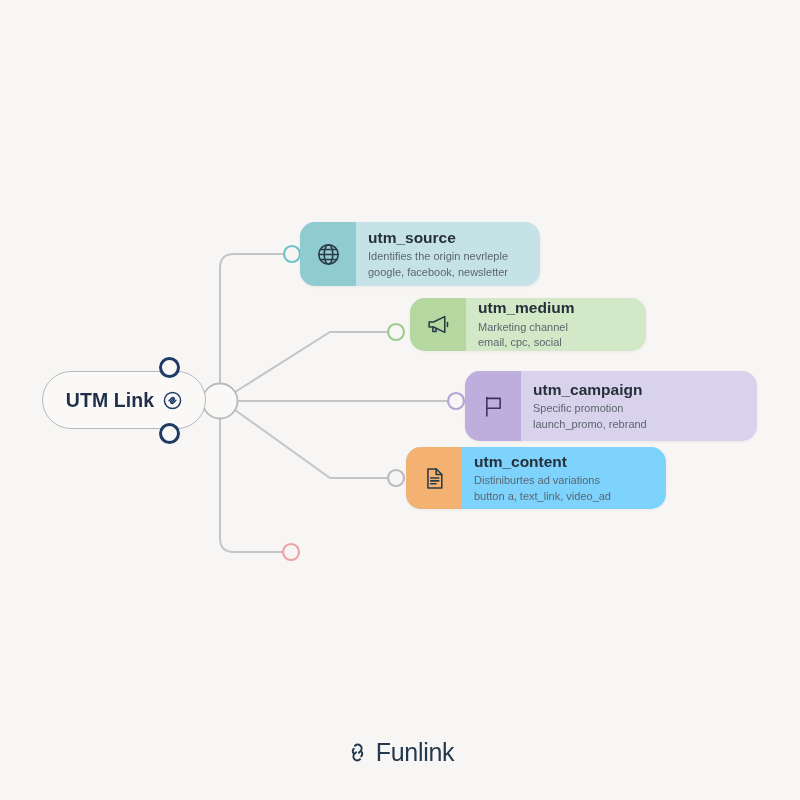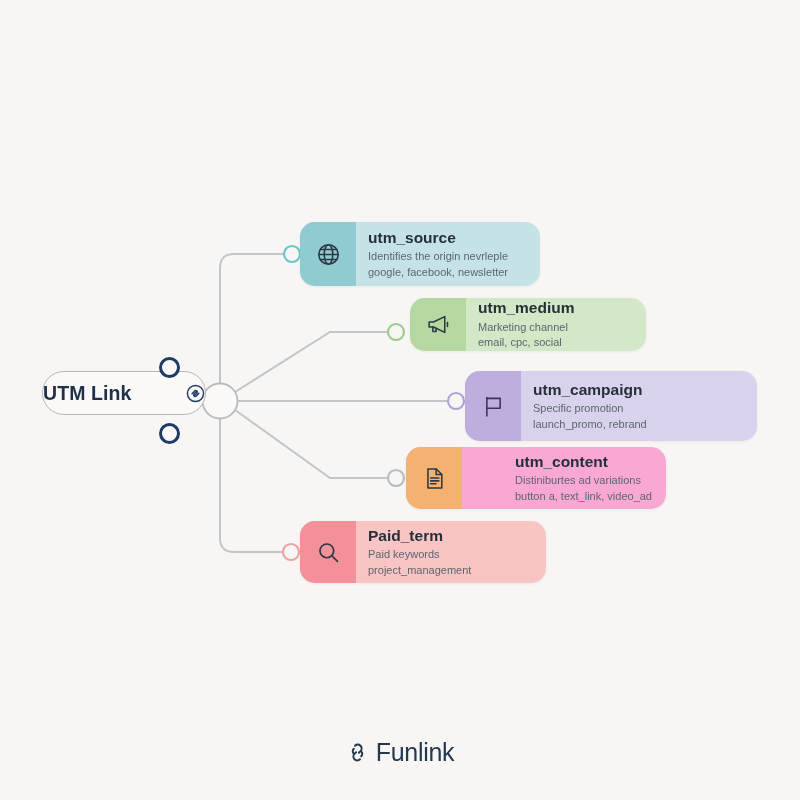--- a/index.html
+++ b/index.html
@@ -27,27 +27,27 @@
     width: 800px;
     height: 800px;
     pointer-events: none;
   }
   
   .root-node {
     position: absolute;
     left: 42px;
     top: 371px;
     width: 164px;
-    height: 44px;
+    height: 58px;
     border: 1.6px solid #b6b8ba;
     border-radius: 29px;
     background: #faf9f7;
     display: flex;
     align-items: center;
-    justify-content: space-between;
+    justify-content: center;
     gap: 9px;
     box-sizing: border-box;
   }
   .root-label {
     font-size: 19.5px;
     font-weight: bold;
     color: #1f3048;
     letter-spacing: 0.1px;
     white-space: nowrap;
   }
@@ -230,54 +230,39 @@
         </svg>
       </span>
     </div>
     <div class="card-body">
       <div class="card-title">utm_campaign</div>
       <div class="card-desc">Specific promotion</div>
       <div class="card-examples">launch_promo, rebrand</div>
     </div>
   </div>
 
-  <div class="card" id="card-content" style="background:#f9a8d4;gap:41px;">
+  <div class="card" id="card-content" style="background:#7dd3fc;">
     <div class="card-icon" style="background:#f4b272;">
       <span>
         <svg viewBox="0 0 24 24" fill="none" stroke="#2b3a45" stroke-width="1.5" stroke-linecap="round" stroke-linejoin="round">
           <path d="M5.7 2.9 h8.1 L19 8.1 V21.1 H5.7 z"></path>
           <path d="M13.6 2.9 v5.3 H19"></path>
           <line x1="8.3" y1="11.6" x2="16.1" y2="11.6"></line>
           <line x1="8.3" y1="14.3" x2="16.1" y2="14.3"></line>
           <line x1="8.3" y1="17" x2="13.4" y2="17"></line>
         </svg>
       </span>
     </div>
     <div class="card-body">
       <div class="card-title">utm_content</div>
       <div class="card-desc">Distiniburtes ad variations</div>
       <div class="card-examples">button a, text_link, video_ad</div>
     </div>
   </div>
 
-  <div class="card" id="card-term" style="background:#f8c4c4;">
-    <div class="card-icon" style="background:#f49097;">
-      <span>
-        <svg viewBox="0 0 24 24" fill="none" stroke="#2b3a45" stroke-width="1.6" stroke-linecap="round" stroke-linejoin="round">
-          <circle cx="10.4" cy="10.4" r="6.6"></circle>
-          <line x1="15.3" y1="15.3" x2="20.6" y2="20.6"></line>
-        </svg>
-      </span>
-    </div>
-    <div class="card-body">
-      <div class="card-title">Paid_term</div>
-      <div class="card-desc">Paid keywords</div>
-      <div class="card-examples">project_management</div>
-    </div>
-  </div>
 
   <div class="footer">
     <span>
       <svg viewBox="0 0 24 24" fill="none" stroke="#24394f" stroke-width="2.1" stroke-linecap="round" stroke-linejoin="round">
         <path d="M9.4 4.9 a4 4 0 0 1 5.7 5.7 l-1.6 1.6"></path>
         <path d="M14.6 19.1 a4 4 0 0 1 -5.7 -5.7 l1.6 -1.6"></path>
         <path d="M8.1 8.1 a3.6 3.6 0 0 0 0 5.1"></path>
         <path d="M15.9 15.9 a3.6 3.6 0 0 0 0 -5.1"></path>
       </svg>
     </span>

